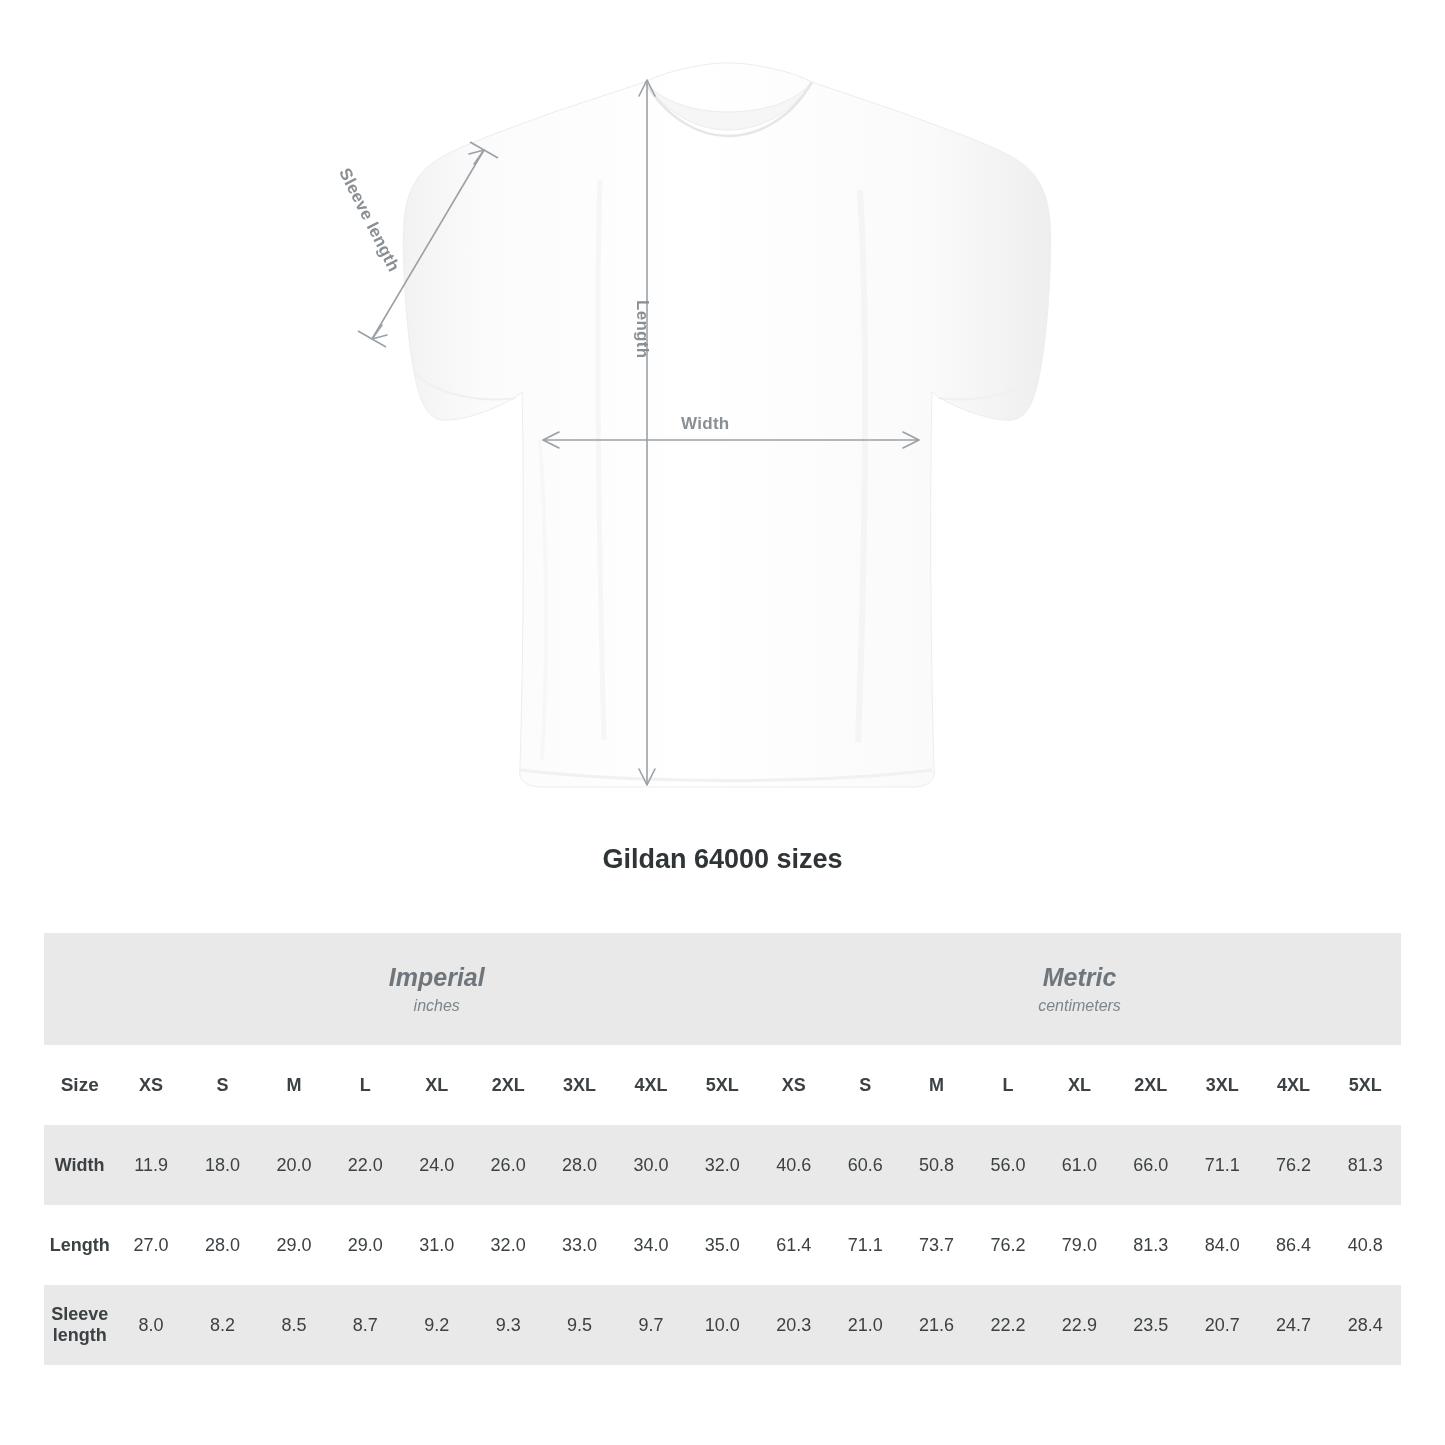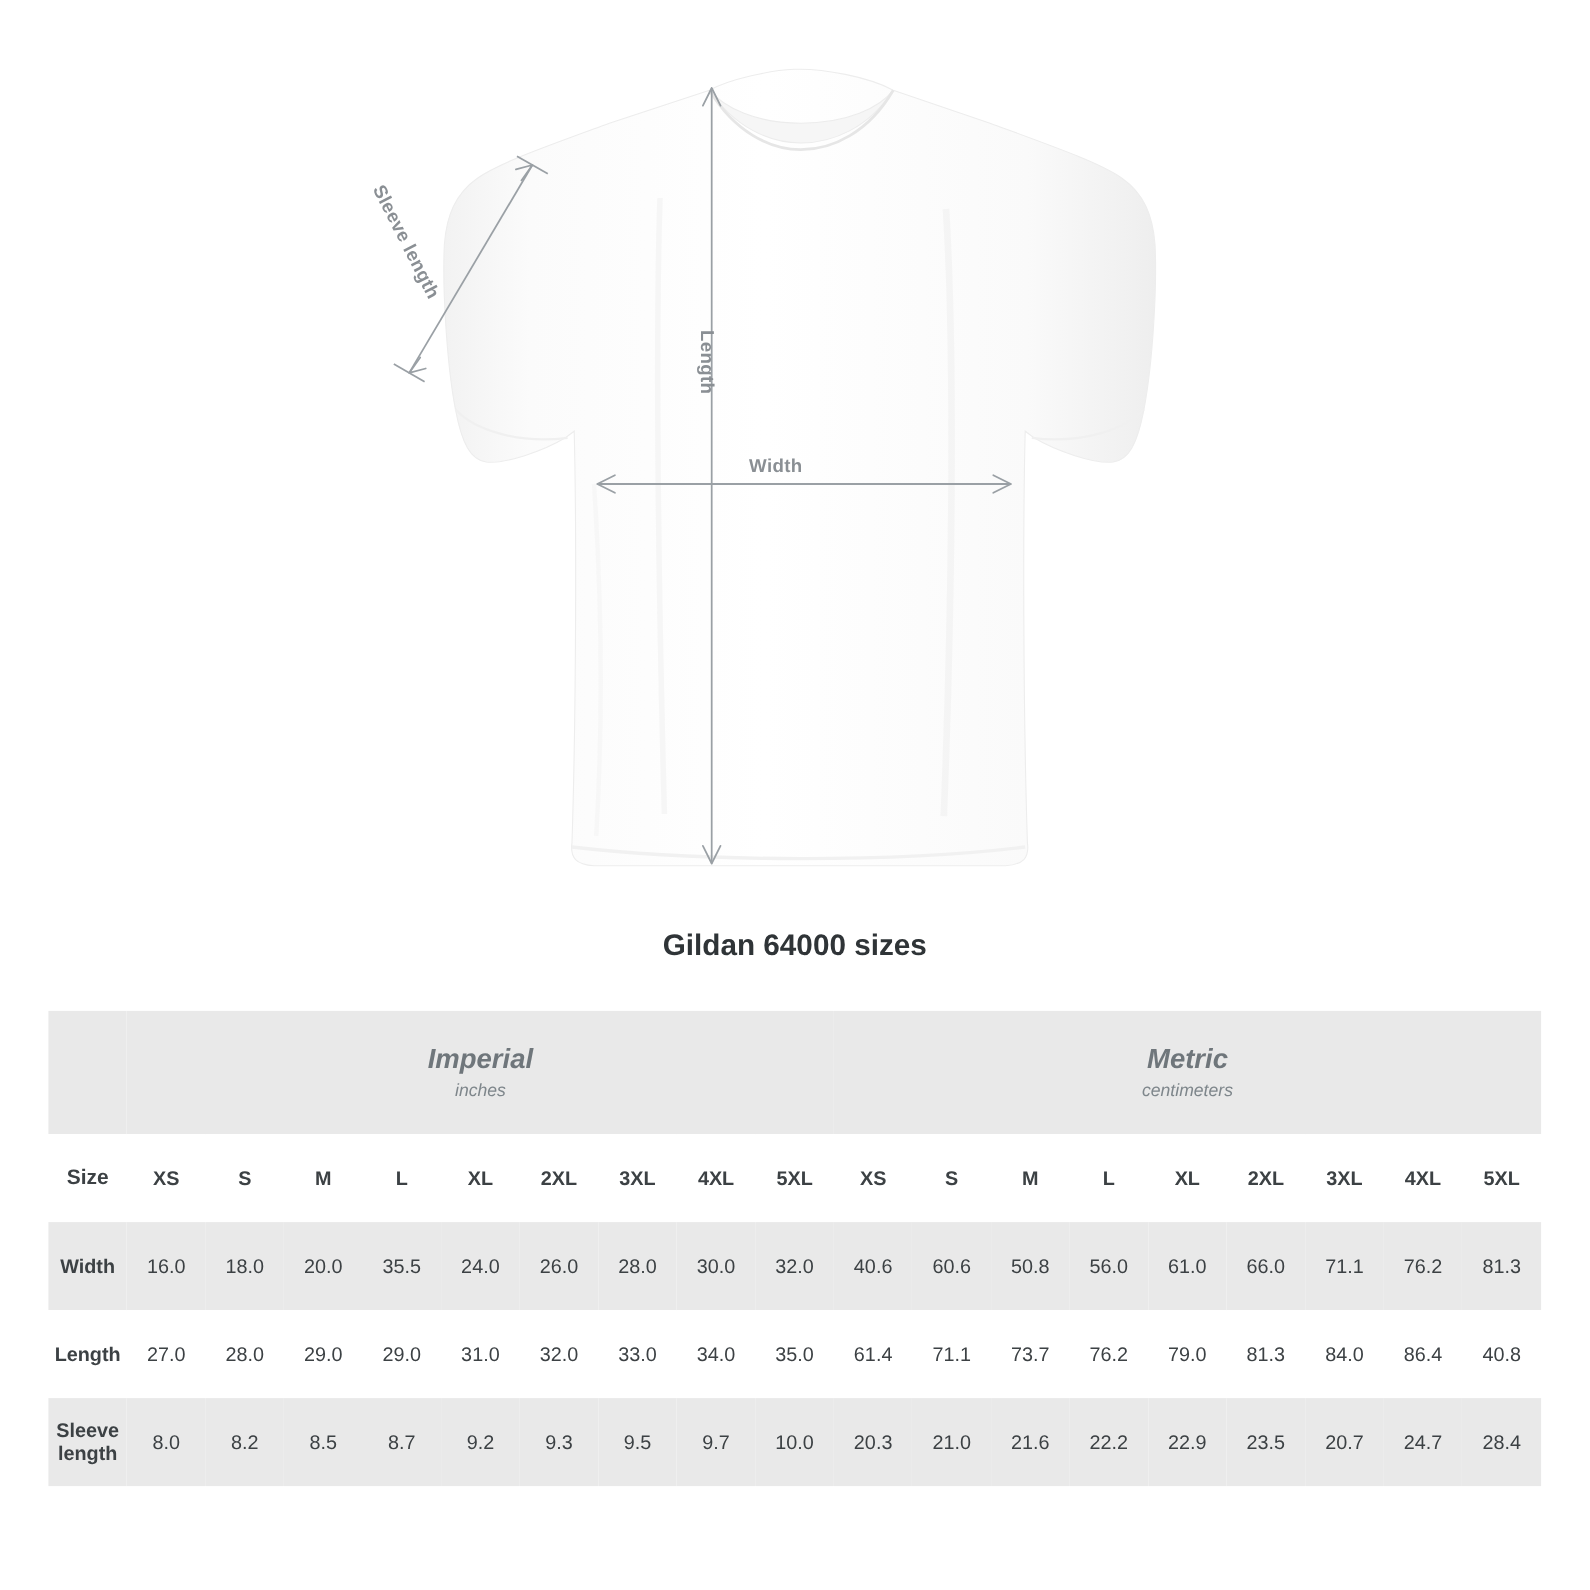--- a/index.html
+++ b/index.html
@@ -67,21 +67,21 @@
   }
   .chart-note {
     font-size: 17.5px;
     font-style: italic;
     color: #7b8186;
     margin-top: 18px;
   }
 
   
   .table-wrap {
-    margin-top: 28px;
+    margin-top: 42px;
     padding: 16px 44px;
   }
   table.size-table {
     width: 100%;
     border-collapse: collapse;
     table-layout: fixed;
   }
   table.size-table td,
   table.size-table th {
     text-align: center;
@@ -262,24 +262,24 @@
         <td>L</td>
         <td>XL</td>
         <td>2XL</td>
         <td>3XL</td>
         <td>4XL</td>
         <td>5XL</td>
       </tr>
 
       <tr class="data-row shaded">
         <td class="rowlabel">Width</td>
-        <td class="cell-val">16.0</td>
+        <td class="cell-val">11.9</td>
         <td class="cell-val">18.0</td>
         <td class="cell-val">20.0</td>
-        <td class="cell-val">35.5</td>
+        <td class="cell-val">22.0</td>
         <td class="cell-val">24.0</td>
         <td class="cell-val">26.0</td>
         <td class="cell-val">28.0</td>
         <td class="cell-val">30.0</td>
         <td class="cell-val">32.0</td>
         <td class="cell-val">40.6</td>
         <td class="cell-val">60.6</td>
         <td class="cell-val">50.8</td>
         <td class="cell-val">56.0</td>
         <td class="cell-val">61.0</td>

